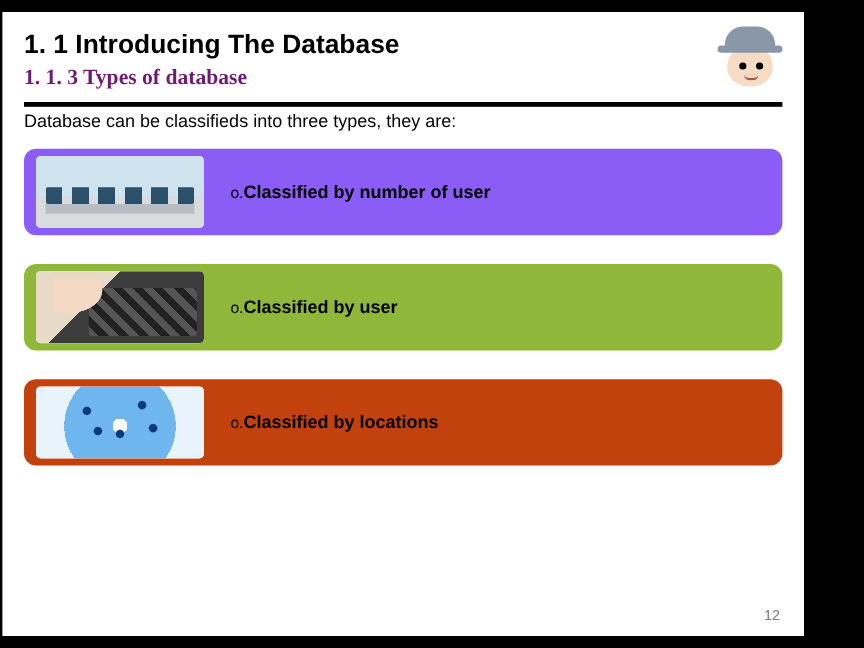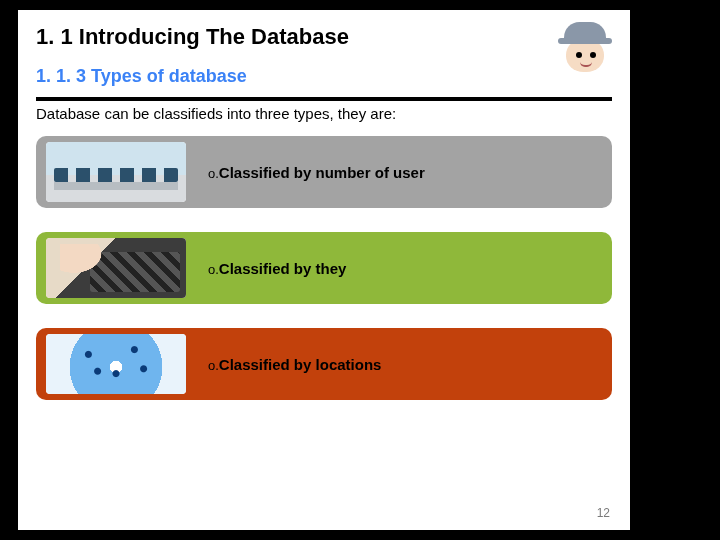--- a/index.html
+++ b/index.html
@@ -7,38 +7,39 @@
     width: 720px;
     height: 540px;
     background: #000;
     font-family: Arial, Helvetica, sans-serif;
     position: relative;
     overflow: hidden;
   }
   .slide {
     position: absolute;
     top: 10px;
-    left: 18px;
-    width: 612px;
+    left: 2px;
+    width: 668px;
     height: 520px;
     background: #fff;
   }
   .header {
     padding: 14px 18px 6px 18px;
   }
   .section-title {
     font-size: 22px;
     font-weight: bold;
     color: #000;
   }
   .subsection-title {
     font-size: 18px;
     font-weight: bold;
-    color: #3b82f6;
-    margin-top: 16px;
+    color: #701a75;
+    margin-top: 4px;
+    font-family: Liberation Serif, serif;
   }
   .divider {
     height: 4px;
     background: #000;
     margin: 4px 18px 0 18px;
   }
   .intro {
     font-size: 15px;
     color: #000;
     padding: 4px 18px 8px 18px;
@@ -48,21 +49,21 @@
   }
   .band {
     position: relative;
     height: 72px;
     border-radius: 10px;
     margin-bottom: 24px;
     display: flex;
     align-items: center;
     padding-left: 172px;
   }
-  .band-0 { background: #a3a3a3; }
+  .band-0 { background: #8b5cf6; }
   .band-1 { background: #8fb83a; }
   .band-2 { background: #c2410c; }
   .thumb {
     position: absolute;
     left: 10px;
     top: 6px;
     width: 140px;
     height: 60px;
     background: #fff;
     border-radius: 4px;
@@ -223,21 +224,21 @@
       <div class="band-label">
         <span class="bullet">o.</span><span class="strong">Classified by number of user</span>
       </div>
     </div>
 
     <div class="band band-1">
       <div class="thumb">
           <span class="thumb-inner t1"></span>
         </div>
       <div class="band-label">
-        <span class="bullet">o.</span><span class="strong">Classified by they</span>
+        <span class="bullet">o.</span><span class="strong">Classified by user</span>
       </div>
     </div>
 
     <div class="band band-2">
       <div class="thumb">
           <span class="thumb-inner t2"></span>
         </div>
       <div class="band-label">
         <span class="bullet">o.</span><span class="strong">Classified by locations</span>
       </div>

